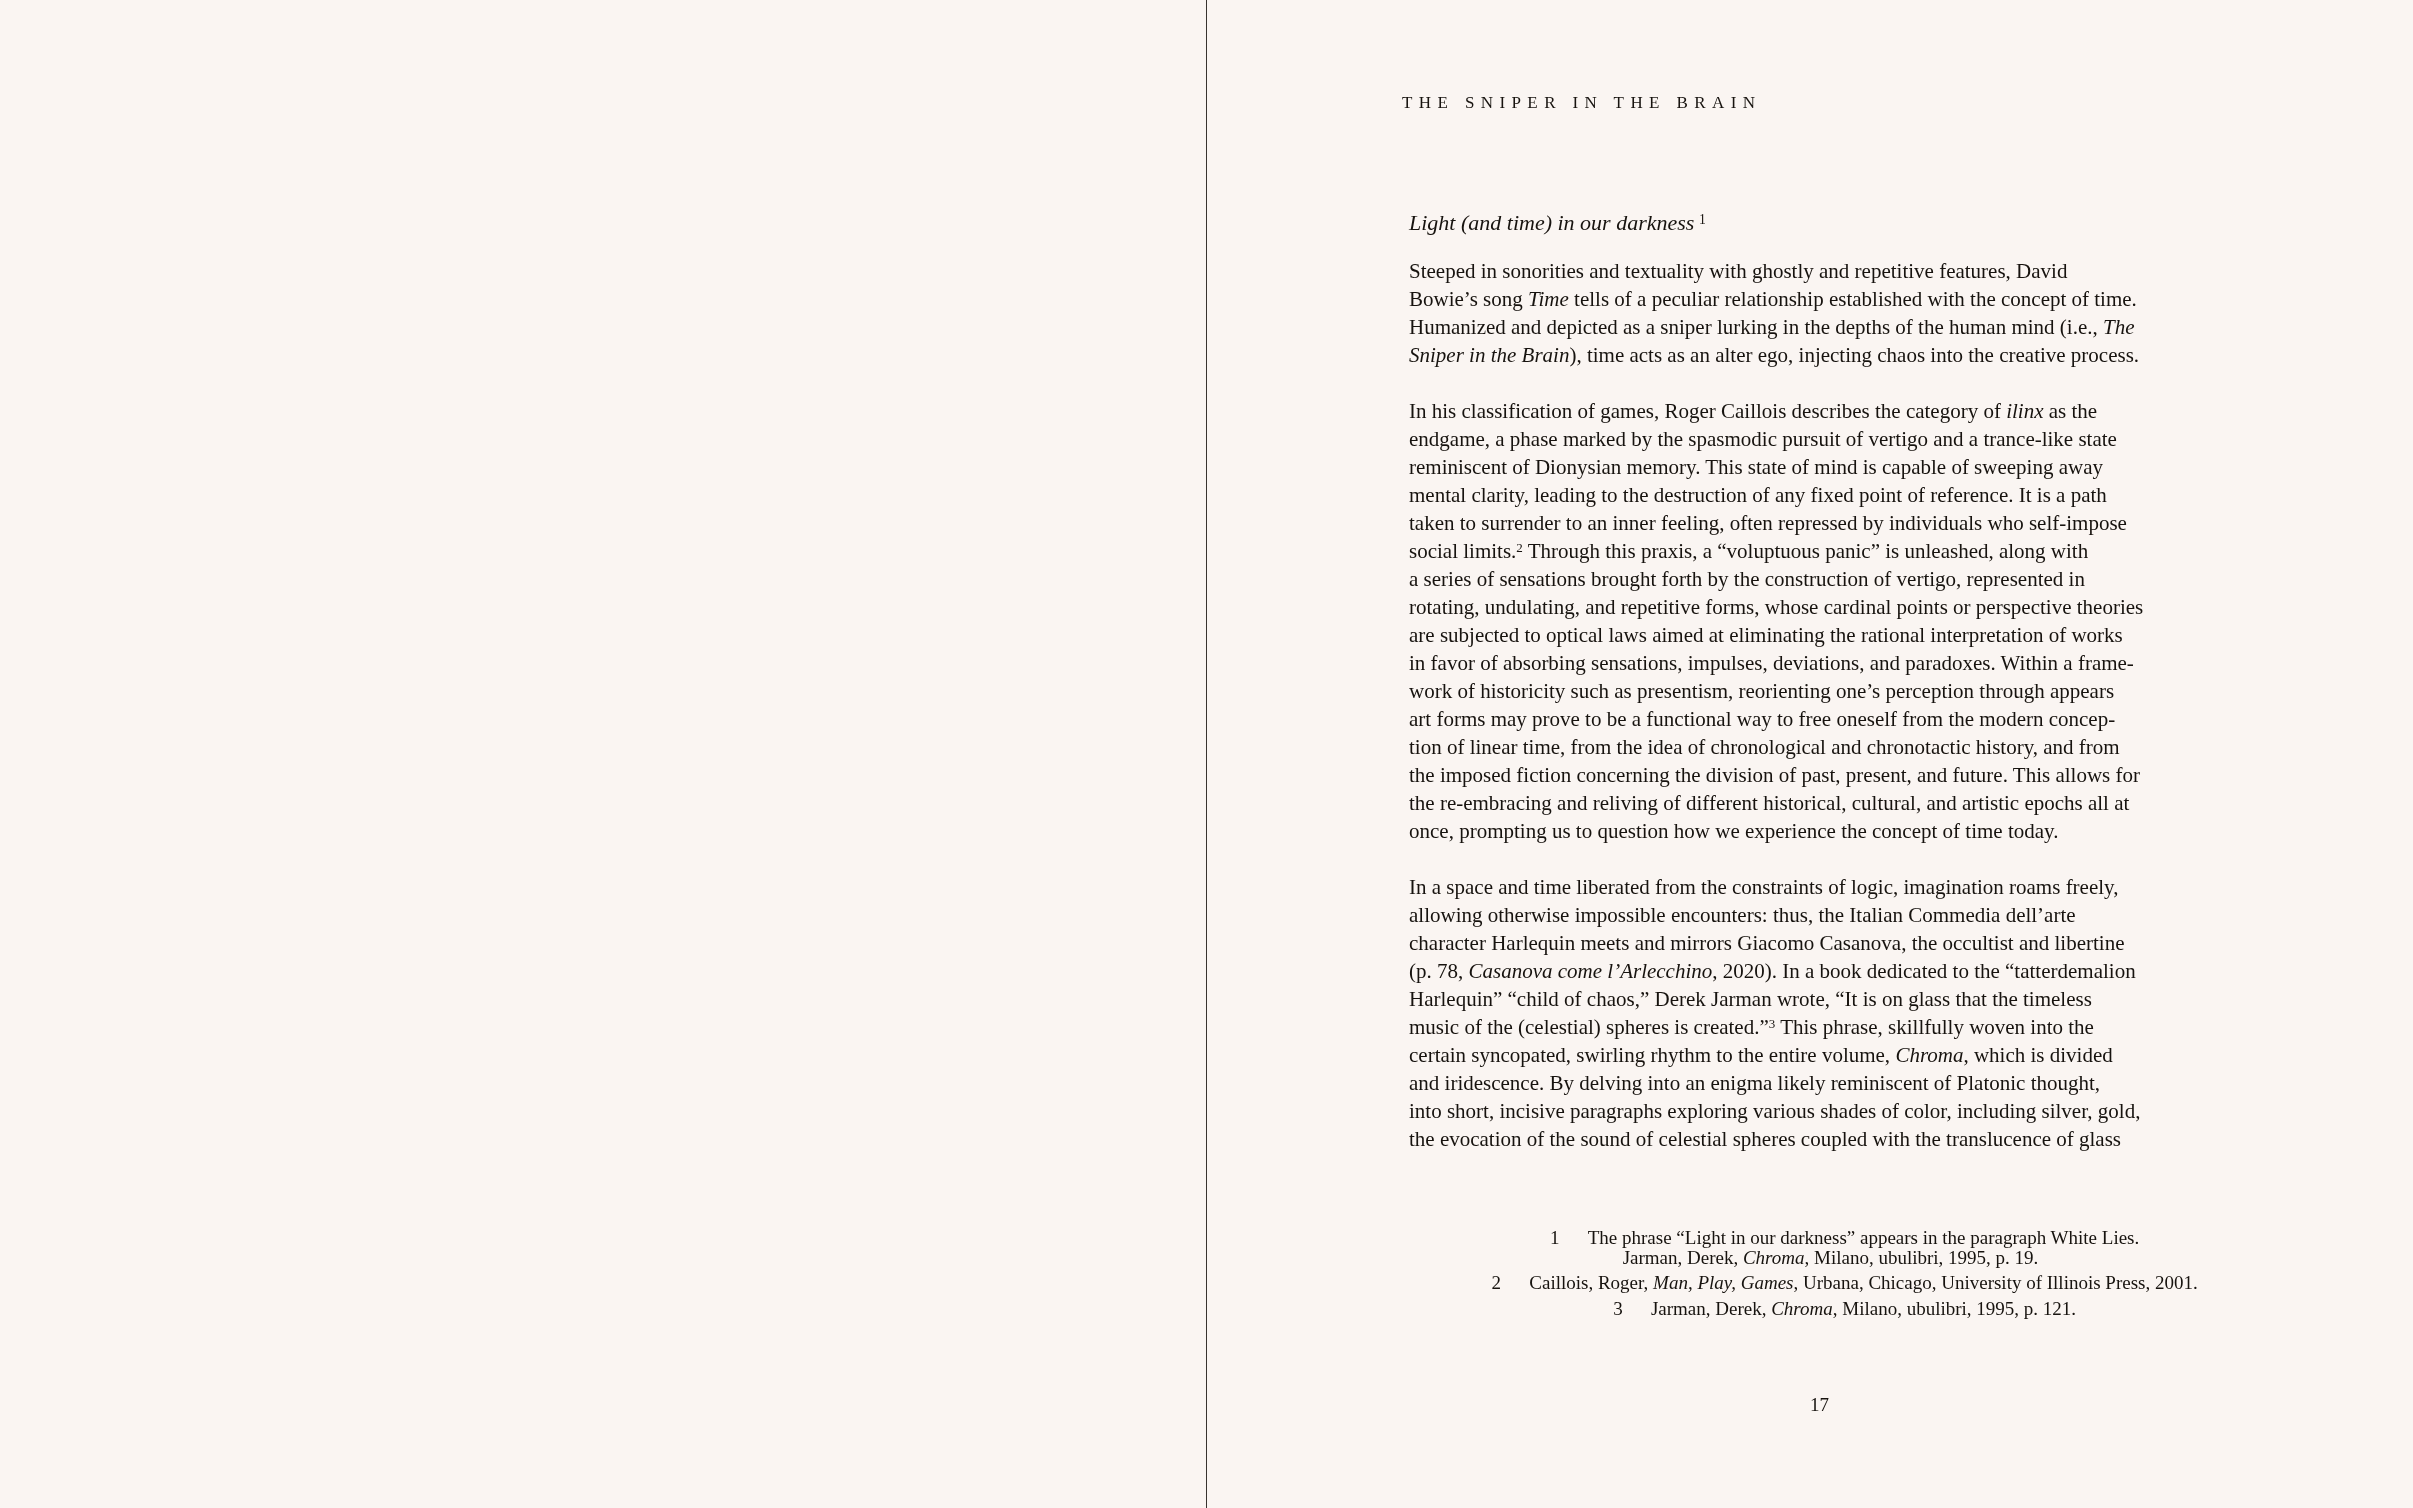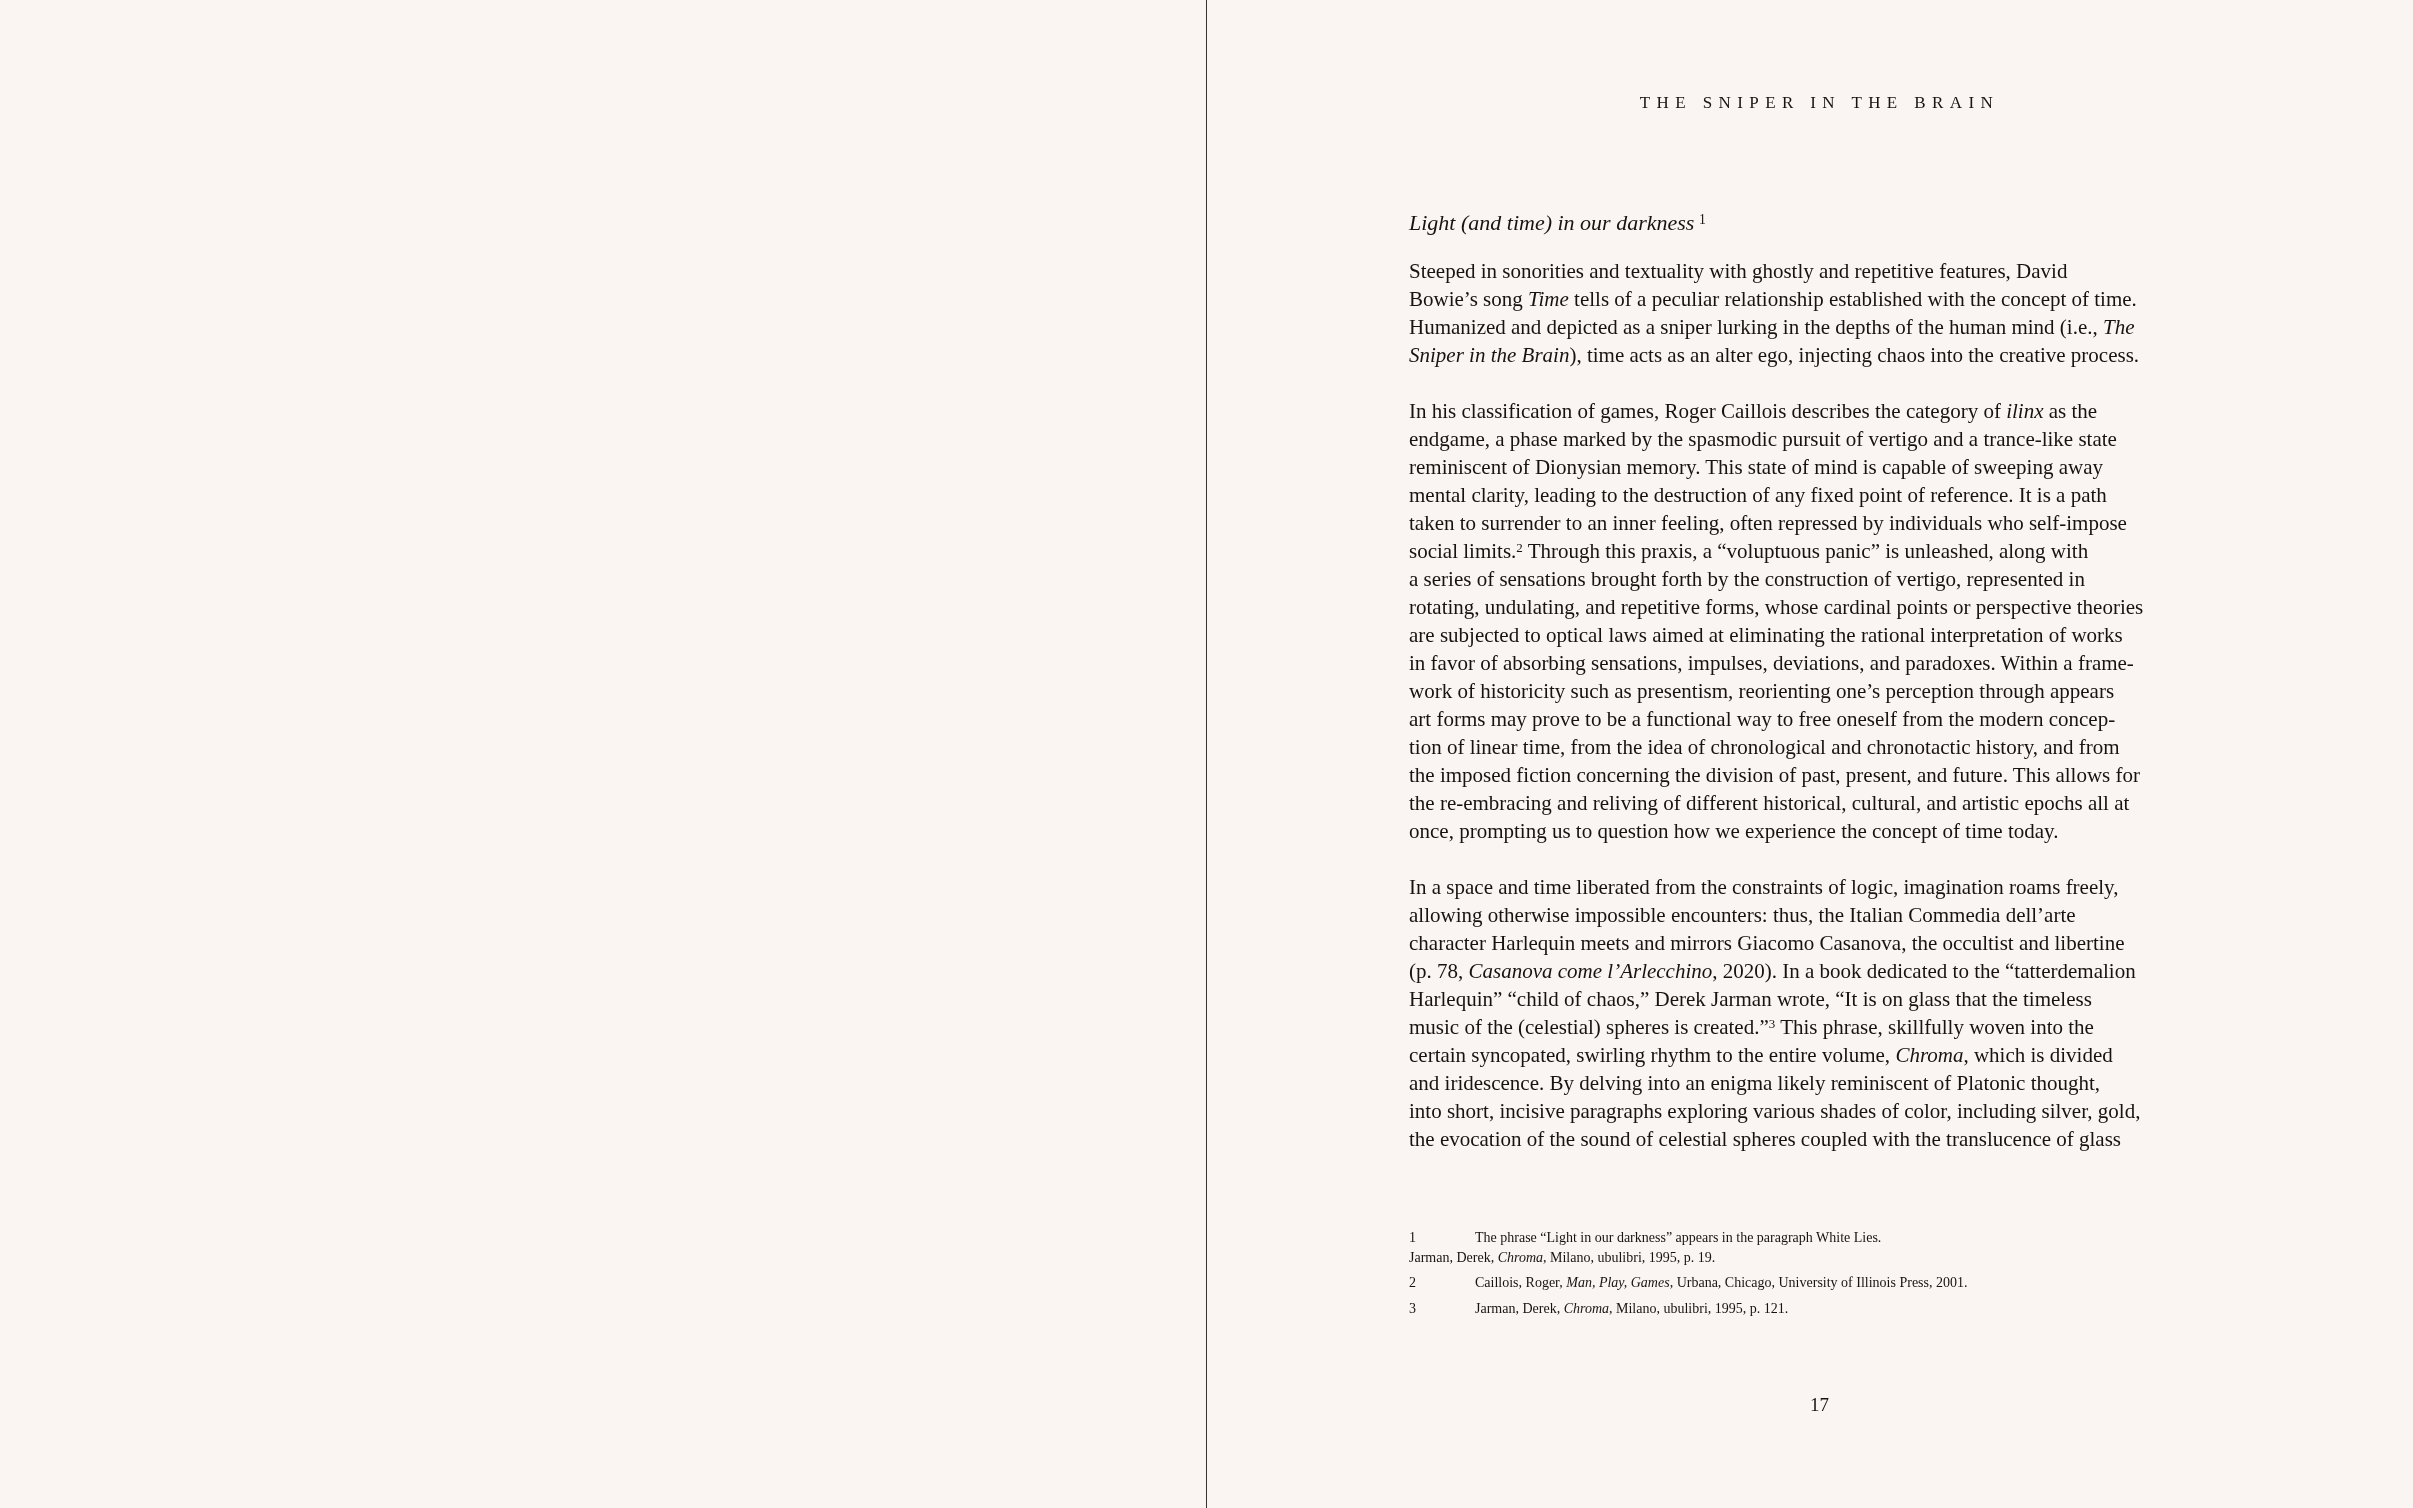--- a/index.html
+++ b/index.html
@@ -27,23 +27,23 @@
     background: #38332f;
   }
   .right-page {
     position: absolute;
     left: 1208px; top: 0;
     width: 1206px; height: 1509px;
   }
   .running-header {
     position: absolute;
     top: 93px;
-    left: 201px;
+    left: 194px;
     width: 821px;
-    text-align: center;
+    text-align: left;
     font-size: 17px;
     letter-spacing: 6.4px;
     white-space: pre;
   }
   .section-title {
     position: absolute;
     top: 208px;
     left: 201px;
     font-size: 22px;
     line-height: 29px;
@@ -69,23 +69,24 @@
     top: -0.45em;
     line-height: 0;
   }
   .footnotes {
     position: absolute;
     top: 1228px;
     left: 201px;
     width: 843px;
   }
   .fn-line {
-    font-size: 14px;
+    font-size: 19px;
     line-height: 19.5px;
     white-space: pre;
+    text-align: center;
   }
   .fn-line.gap { margin-top: 6.4px; }
   .fn-num {
     display: inline-block;
     width: 66px;
   }
   .page-number {
     position: absolute;
     top: 1394px;
     left: 201px;

